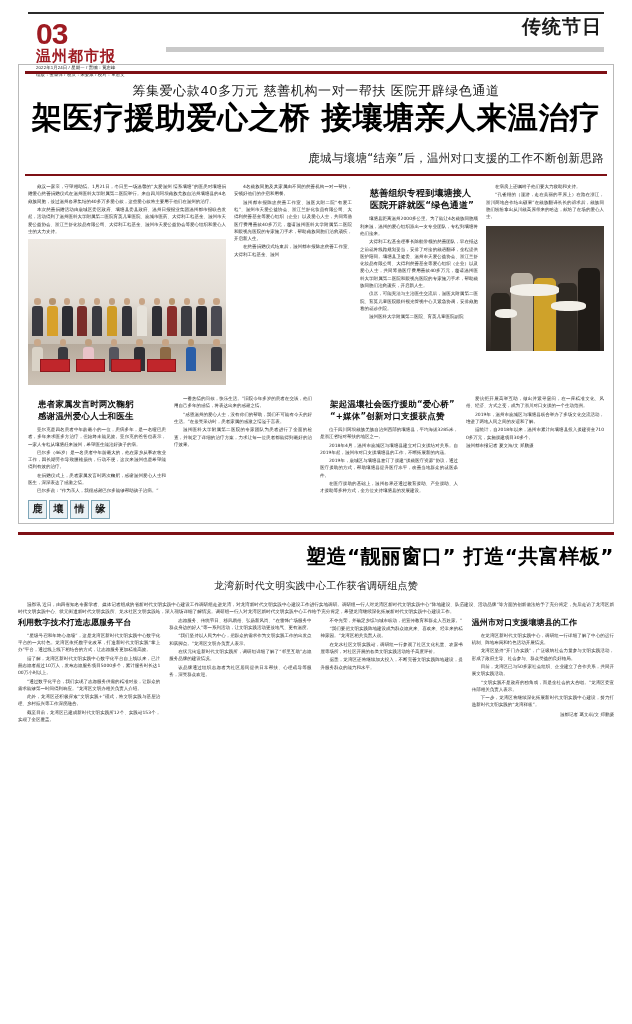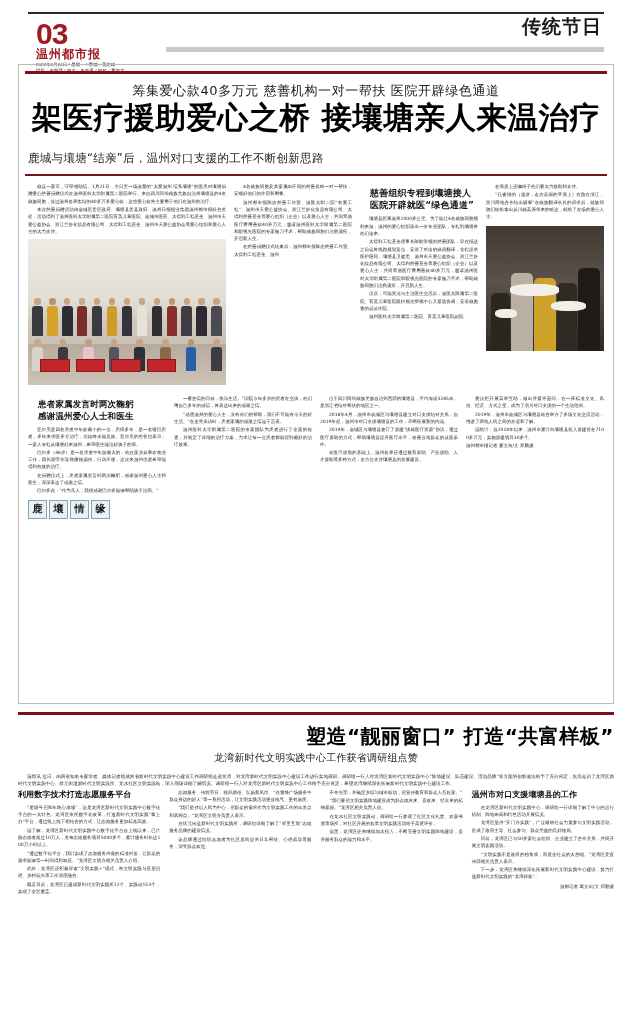--- a/index.html
+++ b/index.html
@@ -16,50 +16,50 @@
   .mast-rule-top { position:absolute; left:10px; right:10px; top:12px; height:2px; background:#2b2b2b; }
   .mast-inner { position:absolute; left:18px; top:20px; display:flex; align-items:flex-start;flex-direction:column; }
   .folio {
     font-family:"Liberation Sans", sans-serif;
     font-size:30px; font-weight:800; color:#9e1b22; line-height:0.9;
     letter-spacing:-1px; padding-right:8px;
   }
   .mast-divider { width:1px; align-self:stretch; background:#9e1b22; margin-right:7px; }
   .mast-text { padding-top:1px; }
   .paper-name {
-    font-size:12px; font-weight:800; color:#9e1b22; letter-spacing:1px;
+    font-size:15px; font-weight:800; color:#9e1b22; letter-spacing:1px;
     line-height:1.15; font-family:"DejaVu Sans", sans-serif;
   }
   .mast-line { font-size:4.4px; color:#222; line-height:1.45; letter-spacing:0.1px; white-space:nowrap; }
   .mast-rule-bottom { position:absolute; left:148px; right:10px; top:47px; height:5px; background:#c9c9c9; }
   .section-title {
     position:absolute; right:12px; top:14px;
     font-size:19px; font-weight:800; color:#1a1a1a; letter-spacing:1px;
     font-family:"DejaVu Sans", sans-serif;
   }
 
   
   .article-main {
     position:relative; margin:6px 18px 0 18px;
     border:1px solid #b9b9b9; padding:10px 9px 8px 9px;
-    height:640px;
+    height:460px;
   }
   .hdr-rule { height:2.5px; background:#7e1015; margin:-4px -3px 9px -3px; }
 
   .shoulder {
     text-align:center; font-size:13px; color:#1a1a1a; letter-spacing:0.6px;
     font-family:"DejaVu Sans", sans-serif; font-weight:500; line-height:1.2;
   }
   .headline {
     text-align:center; font-size:30.5px; font-weight:800; color:#000;
     letter-spacing:0.5px; line-height:1.14; margin:3px 0 16px 0;
     font-family:"DejaVu Sans", sans-serif;
   }
   .subhead {
-    text-align:left; font-size:11.5px; color:#1a1a1a; letter-spacing:0.3px;
+    text-align:right; font-size:11.5px; color:#1a1a1a; letter-spacing:0.3px;
     font-family:"DejaVu Sans", sans-serif; line-height:1.2;
   }
   .hdr-rule-bottom { height:2.5px; background:#7e1015; margin:8px -3px 0 -3px; }
 
   
   .cols { display:flex; gap:8px; margin-top:7px; }
   .col { flex:1 1 0; min-width:0; }
   .col-narrow { flex:0 0 198px; }
 
   .p {
@@ -104,21 +104,21 @@
   }
 
   
   .article-bottom { position:relative; margin:8px 18px 0 18px; }
   .b-rule-top { height:3px; background:#7e1015; }
   .b-head {
     text-align:right; font-size:20px; font-weight:800; color:#000;
     font-family:"DejaVu Sans", sans-serif; margin-top:10px; letter-spacing:0.5px; line-height:1.15;
   }
   .b-sub {
-    text-align:center; font-size:10px; color:#1a1a1a; margin-top:3px;
+    text-align:center; font-size:10px; color:#1a1a1a; margin-top:11px;
     font-family:"DejaVu Sans", sans-serif; letter-spacing:0.2px;
   }
   .b-lead { margin-top:8px; }
   .b-lead .p { font-size:4.6px; }
   .b-cols { display:flex; gap:9px; margin-top:0; }
   .b-col { flex:1 1 0; min-width:0; }
   .b-subtitle {
     font-size:8px; font-weight:800; color:#111; margin-bottom:4px;
     font-family:"DejaVu Sans", sans-serif; letter-spacing:0.1px;
   }
@@ -307,20 +307,22 @@
         </div>
       </div>
 
       <div class="col">
         <div class="p">一番热情的问候，快乐生活。”旧院今年多岁的患者在交谈，他们用自己多年的感情，将表达出来的感谢之情。</div>
         <div class="p">“感恩温州的爱心人士，没有你们的帮助，我们不可能有今天的好生活。”在接受采访时，患者家属的感激之情溢于言表。</div>
         <div class="p">温州医科大学附属第二医院的专家团队为患者进行了全面的检查，并制定了详细的治疗方案，力求让每一位患者都能得到最好的治疗效果。</div>
       </div>
 
       <div class="col">
+        <div class="sub-title" style="white-space:pre-line;">架起温壤社会医疗援助“爱心桥”
+“+媒体”创新对口支援获点赞</div>
         <div class="p">位于四川阿坝藏族羌族自治州西部的壤塘县，平均海拔3285米，是浙江省结对帮扶的地区之一。</div>
         <div class="p">2018年4月，温州市鹿城区与壤塘县建立对口支援结对关系。自2019年起，温州市对口支援壤塘县的工作，不断拓展新的内涵。</div>
         <div class="p">2019年，鹿城区与壤塘县签订了援建“援藏医疗资源”协议，通过医疗援助的方式，帮助壤塘县提升医疗水平，改善当地群众的就医条件。</div>
         <div class="p">在医疗援助的基础上，温州各界还通过教育援助、产业援助、人才援助等多种方式，全方位支持壤塘县的发展建设。</div>
       </div>
 
       <div class="col">
         <div class="p">爱抗拒开展高举互助，做出并紧寻窒闷，在一座精准文化、风俗、经济、方式之变，成为了浙川对口支援的一个生动范例。</div>
         <div class="p">2019年，温州市鹿城区与壤塘县联合举办了多场文化交流活动，增进了两地人民之间的友谊和了解。</div>
         <div class="p">据统计，自2018年以来，温州市累计向壤塘县投入援建资金7100多万元，实施援建项目30多个。</div>

